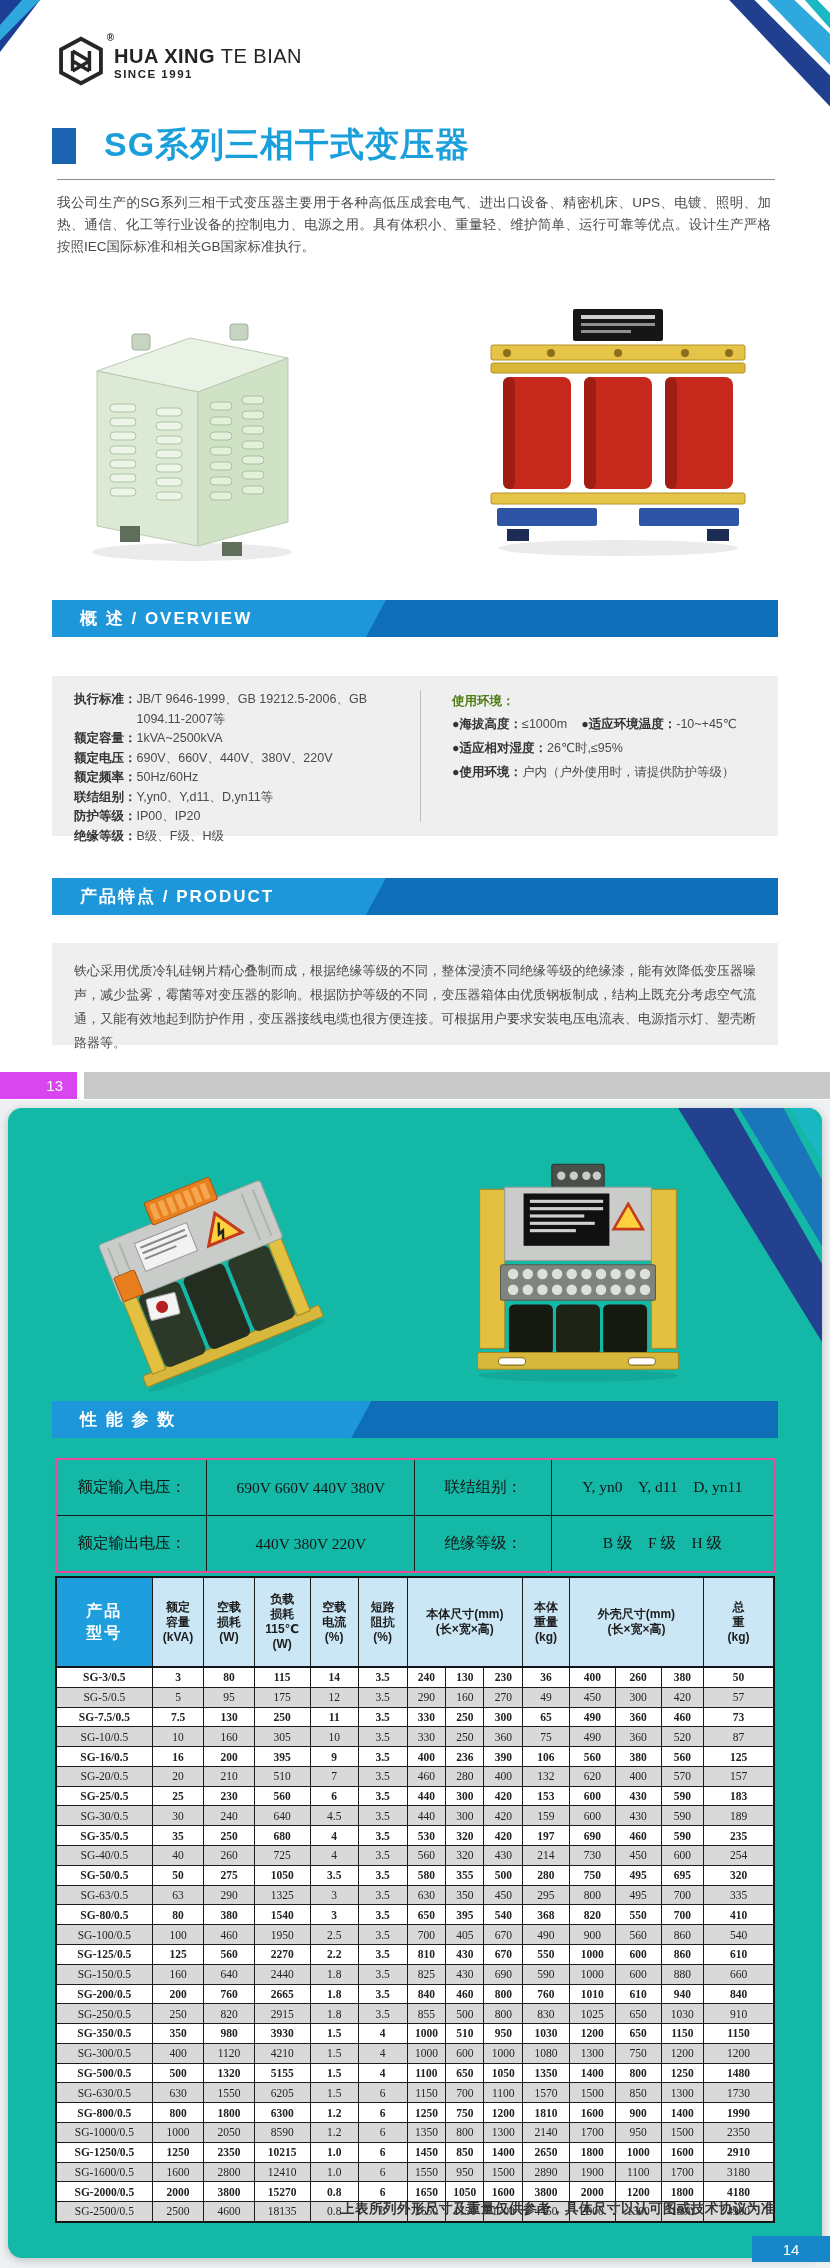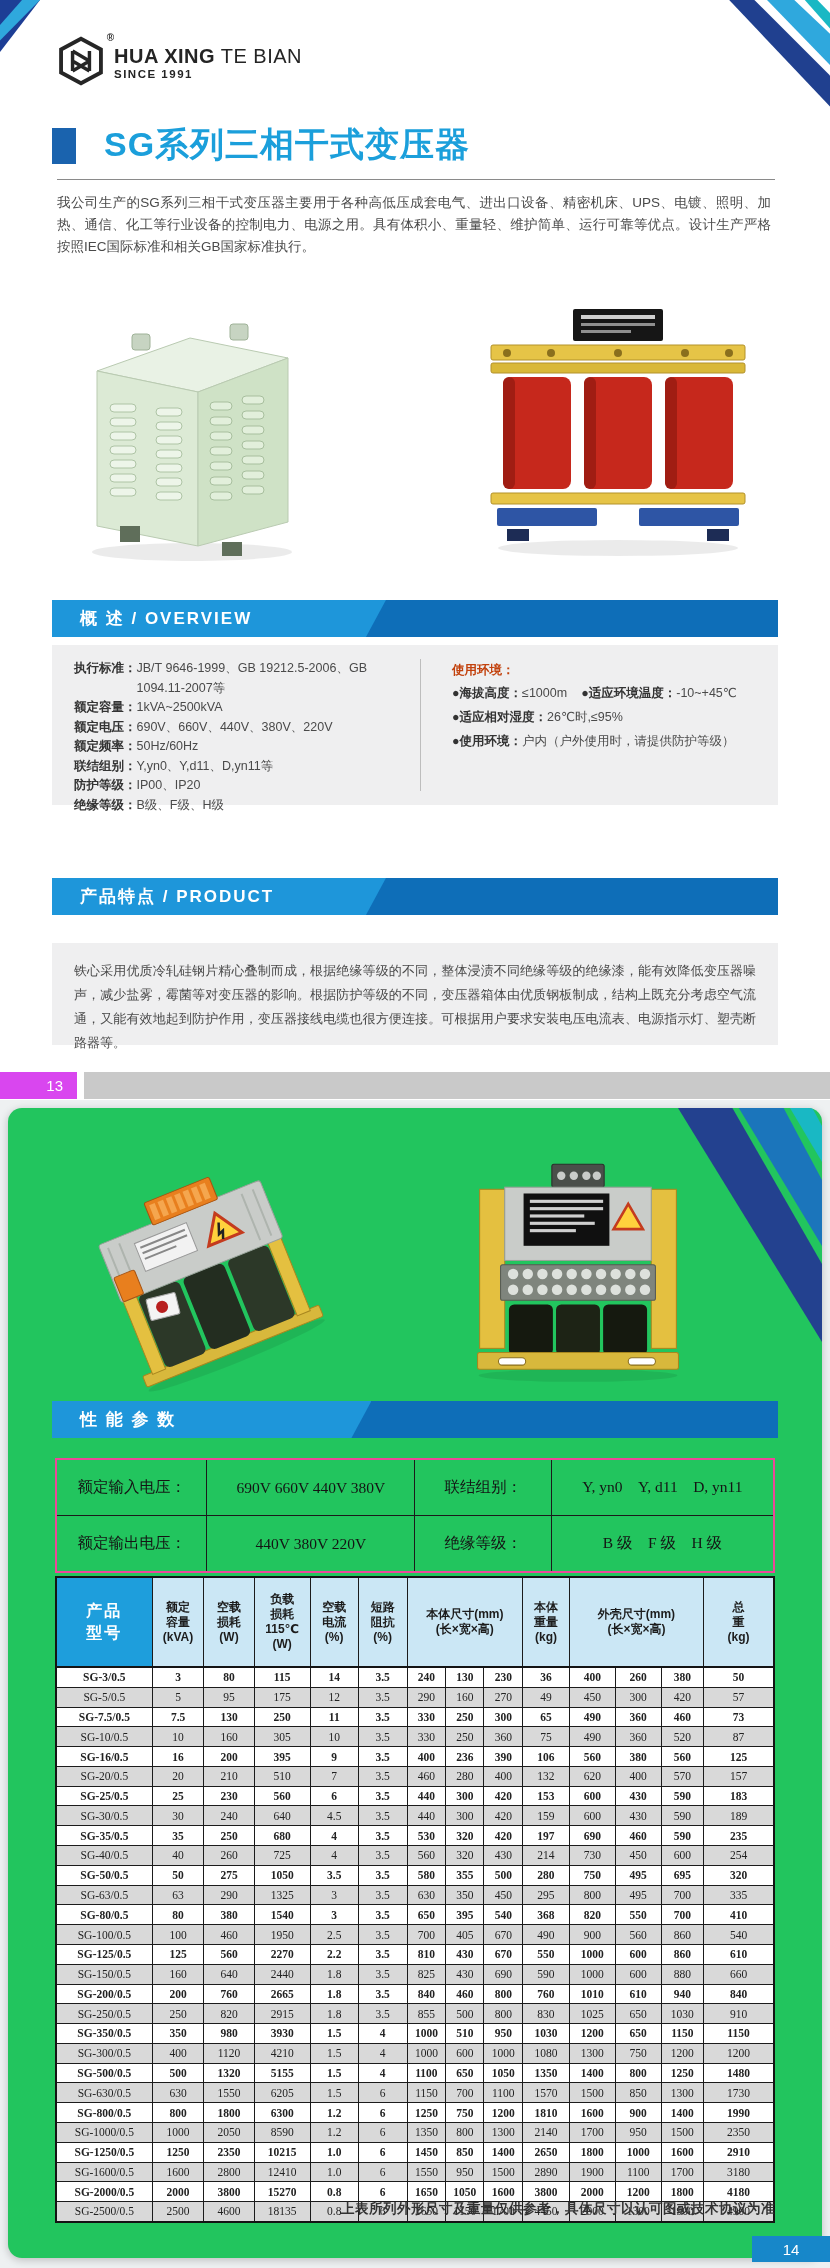--- a/index.html
+++ b/index.html
@@ -38,42 +38,42 @@
     display:flex;justify-content:space-between;align-items:center;padding:0 10px;box-sizing:border-box;}
 
   .section-bar{position:absolute;left:52px;width:726px;height:37px;background:#0e6eb8;}
   .bar-overview{top:600px;}
   .bar-features{top:878px;}
   .bar-light{position:absolute;left:0;top:0;bottom:0;width:46%;background:#1e96da;
     clip-path:polygon(0 0,100% 0,calc(100% - 20px) 100%,0 100%);
     color:#fff;font-weight:700;font-size:17px;letter-spacing:2px;line-height:37px;padding-left:28px;box-sizing:border-box;}
 
   .gray-panel{position:absolute;left:52px;width:726px;background:#efeff0;box-sizing:border-box;}
-  .overview-panel{top:645px;height:160px;padding:16px 20px 12px 20px;}
+  .overview-panel{top:676px;height:160px;padding:16px 20px 12px 20px;}
   .panel-divider{position:absolute;left:368px;top:14px;bottom:14px;width:1px;background:#bdbdbd;}
   .spec-col{position:absolute;left:22px;top:14px;width:335px;}
   .spec-line{display:flex;font-size:12.5px;line-height:19.5px;color:#4a4a4a;}
   .spec-label{font-weight:700;color:#333;white-space:nowrap;}
   .env-col{position:absolute;left:400px;top:14px;width:310px;font-size:12.5px;color:#4a4a4a;}
-  .env-title{font-weight:700;color:#c2410c;line-height:22px;}
+  .env-title{font-weight:700;color:#4d7c0f;line-height:22px;}
   .env-line{line-height:24px;}
   .env-seg{margin-right:14px;}
   .env-seg b{color:#333;}
 
   .features-panel{top:923px;height:102px;padding:16px 22px;margin-top:20px;}
   .features-text{margin:0;font-size:13px;line-height:24px;color:#4a4a4a;text-align:justify;}
 
   .pagenum-row{position:absolute;top:1072px;left:0;width:830px;height:27px;display:flex;align-items:center;}
   .pagenum-box{width:77px;height:27px;background:#d946ef;color:#fff;font-size:15px;
     display:flex;align-items:center;justify-content:flex-end;padding-right:14px;box-sizing:border-box;}
   .pagenum-bar{flex:1;height:27px;background:#c9c9c9;margin-left:7px;}
 
   
   .page2-backdrop{position:absolute;top:1100px;left:0;width:830px;height:1168px;background:#eef1f2;}
-  .card{position:absolute;top:8px;left:8px;width:814px;height:1150px;background:#22c55e;
+  .card{position:absolute;top:8px;left:8px;width:814px;height:1150px;background:#14b8a6;
     border-radius:14px;box-shadow:0 2px 8px rgba(0,0,0,.22);overflow:hidden;}
   .card-decor{position:absolute;top:0;right:0;width:320px;height:300px;overflow:hidden;}
   .card-decor .s1{position:absolute;inset:0;background:#23418f;clip-path:polygon(55% 0,72% 0,100% 52%,100% 78%);}
   .card-decor .s2{position:absolute;inset:0;background:#1b75bb;clip-path:polygon(74% 0,88% 0,100% 24%,100% 46%);}
   .card-decor .s3{position:absolute;inset:0;background:#19b8c4;clip-path:polygon(90% 0,97% 0,100% 6%,100% 18%);}
 
   .photo-row2{position:absolute;top:42px;left:70px;width:620px;height:245px;
     display:flex;justify-content:space-between;align-items:center;}
 
   .bar-perf{position:absolute;top:293px;left:44px;width:726px;height:37px;background:#0e6eb8;}

